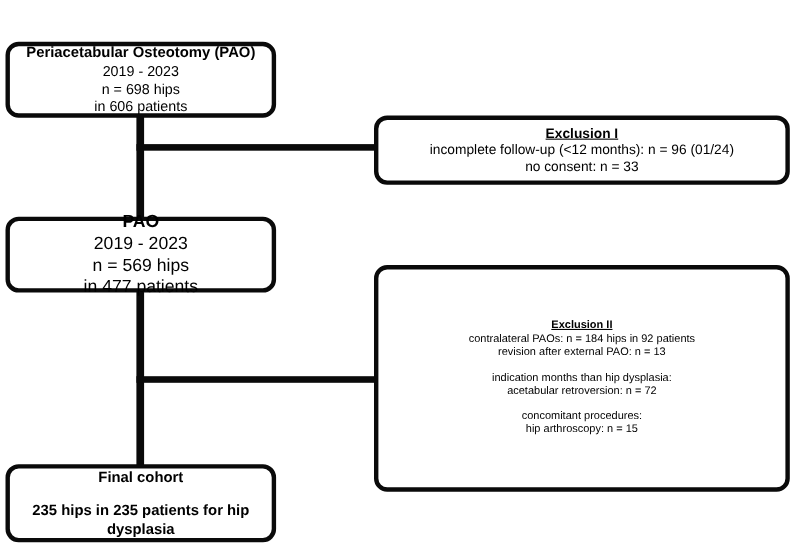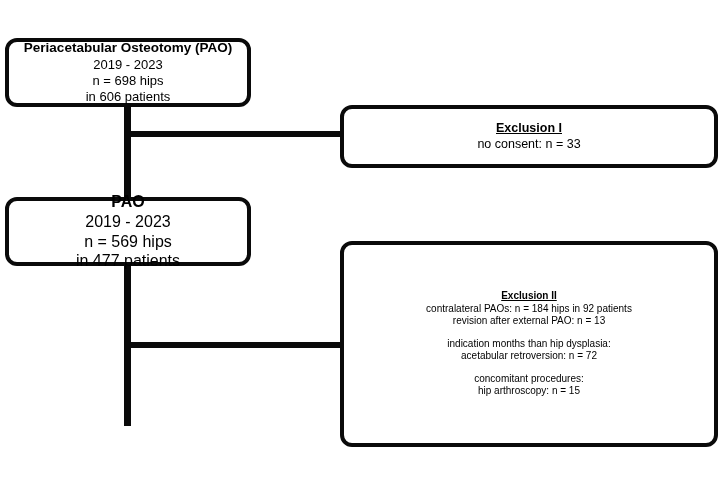--- a/index.html
+++ b/index.html
@@ -75,20 +75,21 @@
 
   <div class="node" id="node-source">
     <span class="ln bold">Periacetabular Osteotomy (PAO)</span>
     <span class="ln">2019 - 2023</span>
     <span class="ln">n = 698 hips</span>
     <span class="ln">in 606 patients</span>
   </div>
 
   <div class="node" id="node-excl1">
     <span class="ln ttl">Exclusion I</span>
+    <span class="ln">incomplete follow-up (&lt;12 months): n = 96 (01/24)</span>
     <span class="ln">no consent: n = 33</span>
   </div>
 
   <div class="node" id="node-pao">
     <span class="ln bold">PAO</span>
     <span class="ln">2019 - 2023</span>
     <span class="ln">n = 569 hips</span>
     <span class="ln">in 477 patients</span>
   </div>
 
@@ -97,14 +98,20 @@
     <span class="ln">contralateral PAOs: n = 184 hips in 92 patients</span>
     <span class="ln">revision after external PAO: n = 13</span>
     <span class="spacer"></span>
     <span class="ln">indication months than hip dysplasia:</span>
     <span class="ln">acetabular retroversion: n = 72</span>
     <span class="spacer"></span>
     <span class="ln">concomitant procedures:</span>
     <span class="ln">hip arthroscopy: n = 15</span>
   </div>
 
+  <div class="node" id="node-final">
+    <span class="ln">Final cohort</span>
+    <span class="gap"></span>
+    <span class="ln">235 hips in 235 patients for hip</span>
+    <span class="ln">dysplasia</span>
+  </div>
 
 </div>
 
 </body></html>

